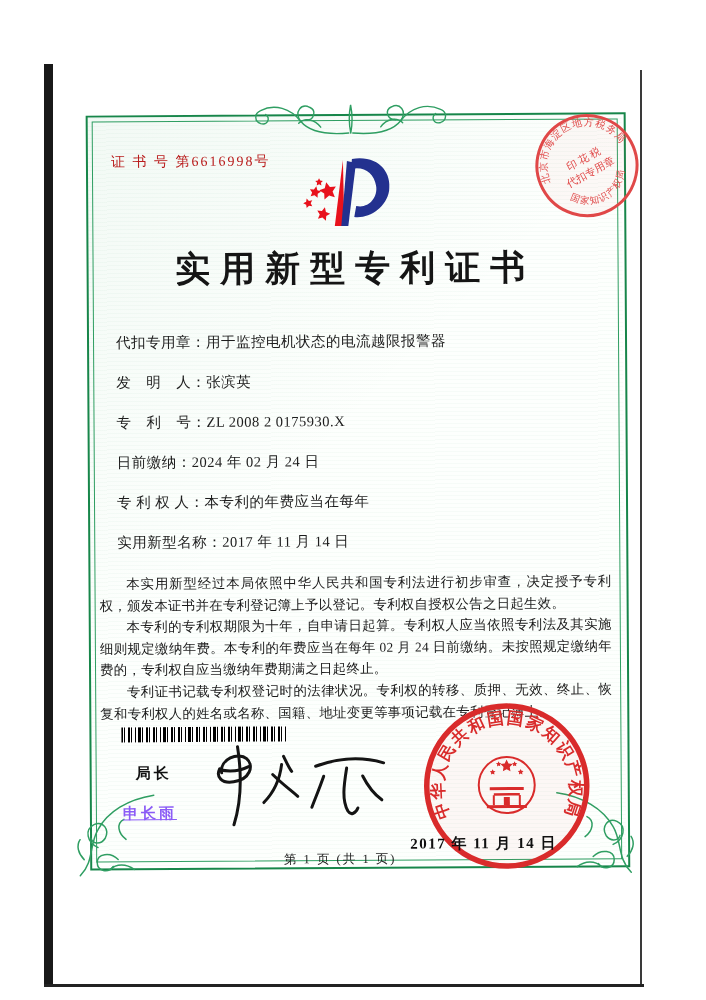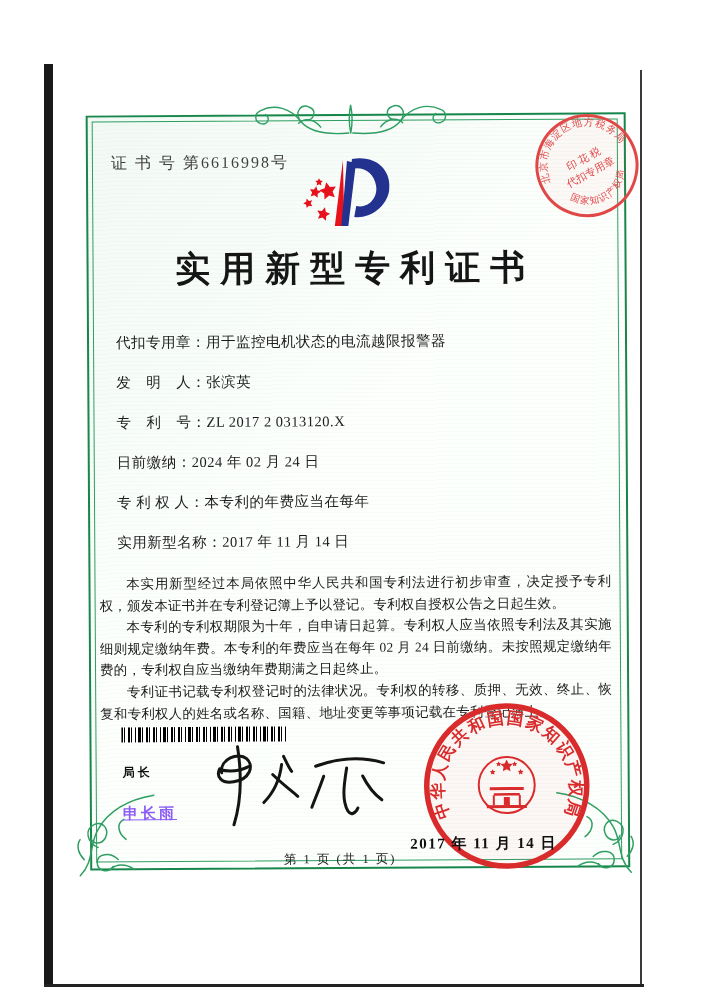--- a/index.html
+++ b/index.html
@@ -9,34 +9,34 @@
   
   .edge-left{position:absolute;left:44px;top:64px;width:9px;height:921px;background:#191919;}
   .edge-right{position:absolute;left:640px;top:70px;width:2px;height:915px;background:#3a3a3a;}
   .edge-bottom{position:absolute;left:44px;top:984px;width:600px;height:3px;background:#222;}
   
   .paper-tint{position:absolute;left:90px;top:116px;width:534px;height:749px;
       background:linear-gradient(135deg,rgba(70,160,110,0.06),rgba(255,255,255,0) 45%),
                  repeating-linear-gradient(0deg,rgba(60,150,100,0.035) 0 1px,rgba(255,255,255,0) 1px 4px),#fdfffd;}
   .border-outer{position:absolute;left:88px;top:114px;width:536px;height:751px;border:2.5px solid #17864a;}
   .border-inner{position:absolute;left:94px;top:120px;width:524px;height:739px;border:1px solid #2f9e62;}
-  .cert-no{position:absolute;left:113px;top:152px;font-size:16px;color:#404040;letter-spacing:2px;font-family:Liberation Serif, serif;}
+  .cert-no{position:absolute;left:113px;top:152px;font-size:14px;color:#b91c1c;letter-spacing:2px;font-family:Liberation Serif, serif;}
   .logo{position:absolute;left:300px;top:146px;width:110px;height:100px;}
   .title{position:absolute;left:88px;top:245px;width:537px;text-align:center;
          font-size:35px;font-weight:700;letter-spacing:10px;color:#151515;}
   .fields{position:absolute;left:117px;top:332px;width:470px;font-size:14.5px;color:#1d1d1d;}
   .field-row{margin-bottom:21px;letter-spacing:0.5px;white-space:nowrap;}
   .paras{position:absolute;left:99px;top:572px;width:512px;font-size:13.4px;line-height:21.6px;
          color:#1a1a1a;text-align:justify;}
   .paras p{margin:0;text-indent:2em;letter-spacing:0.3px;}
   .barcode{position:absolute;left:120px;top:726px;width:166px;height:15px;
     background:repeating-linear-gradient(90deg,#000 0 1.5px,#fff 1.5px 3px,#000 3px 4px,#fff 4px 7px,
       #000 7px 9px,#fff 9px 10px,#000 10px 11px,#fff 11px 14px,#000 14px 15px,#fff 15px 17px,
       #000 17px 19.5px,#fff 19.5px 21px,#000 21px 22px,#fff 22px 25px);}
-  .director-label{position:absolute;left:121px;top:763px;font-size:12px;font-weight:700;color:#111;letter-spacing:3px;}
+  .director-label{position:absolute;left:134px;top:763px;font-size:15px;font-weight:700;color:#111;letter-spacing:3px;}
   .director-name{position:absolute;left:121px;top:803px;font-size:15px;font-weight:700;color:#8b5cf6;letter-spacing:3px;text-decoration:underline;}
   .signature{position:absolute;left:192px;top:738px;width:210px;height:100px;}
   .seal{position:absolute;left:418px;top:700px;width:175px;height:175px;}
   .seal-date{position:absolute;left:408px;top:835px;font-size:15px;font-weight:600;color:#101010;
              letter-spacing:1.5px;z-index:6;}
   .taxstamp{position:absolute;left:528px;top:106px;width:122px;height:122px;transform:rotate(-28deg);z-index:4;}
   .footer{position:absolute;left:88px;top:851px;width:500px;text-align:center;
           font-size:12.5px;color:#222;letter-spacing:2px;}
   .flourish{position:absolute;}
   .fl-top{left:253px;top:93px;width:200px;height:46px;}
@@ -113,21 +113,21 @@
       <polygon points="49,15 58,17 50,80 43,80"></polygon>
       <path d="M54,13 C80,9 94,26 91,45 C88,62 71,73 56,71 L58,60 C70,63 80,52 78,40 C76,27 66,20 53,23 Z"></path>
     </g>
   </svg>
 
   <div class="title">实用新型专利证书</div>
 
   <div class="fields">
     <div class="field-row"><span>代扣专用章：</span><span>用于监控电机状态的电流越限报警器</span></div>
     <div class="field-row"><span>发　明　人：</span><span>张滨英</span></div>
-    <div class="field-row"><span>专　利　号：</span><span>ZL 2017 2 0313120.X</span></div>
+    <div class="field-row"><span>专　利　号：</span><span>ZL 2008 2 0175930.X</span></div>
     <div class="field-row"><span>日前缴纳：</span><span>2024 年 02 月 24 日</span></div>
     <div class="field-row"><span>专 利 权 人：</span><span>本专利的年费应当在每年</span></div>
     <div class="field-row"><span>实用新型名称：</span><span>2017 年 11 月 14 日</span></div>
   </div>
 
   <div class="paras">
     <p>本实用新型经过本局依照中华人民共和国专利法进行初步审查，决定授予专利权，颁发本证书并在专利登记簿上予以登记。专利权自授权公告之日起生效。</p>
     <p>本专利的专利权期限为十年，自申请日起算。专利权人应当依照专利法及其实施细则规定缴纳年费。本专利的年费应当在每年 02 月 24 日前缴纳。未按照规定缴纳年费的，专利权自应当缴纳年费期满之日起终止。</p>
     <p>专利证书记载专利权登记时的法律状况。专利权的转移、质押、无效、终止、恢复和专利权人的姓名或名称、国籍、地址变更等事项记载在专利登记簿上。</p>
   </div>

